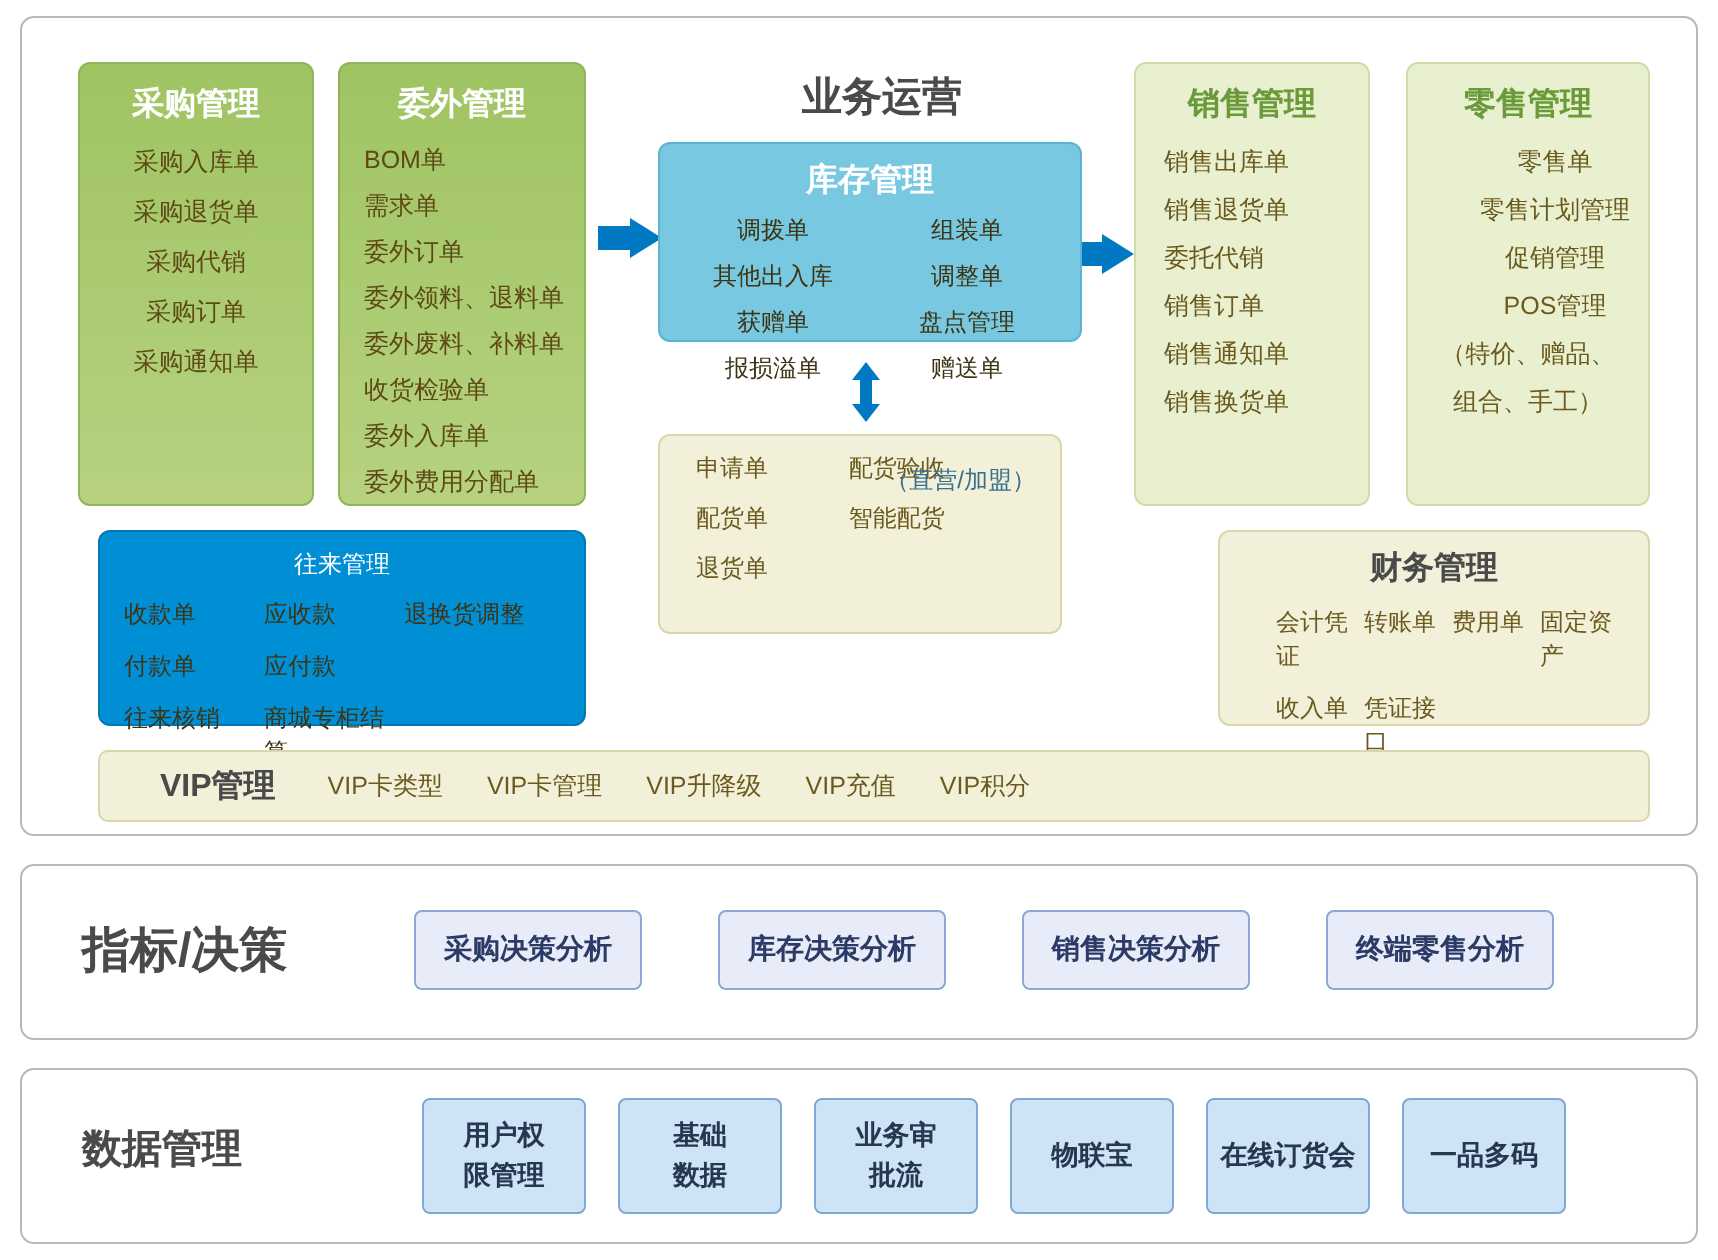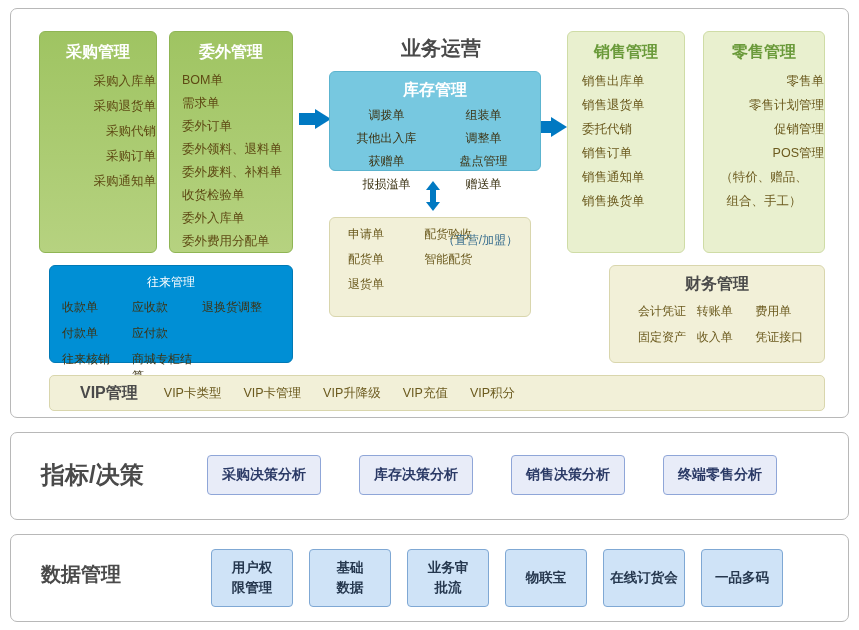--- a/index.html
+++ b/index.html
@@ -38,21 +38,21 @@
     white-space: nowrap;
   }
 
   
   #col-purchase {
     left: 28px; top: 22px; width: 118px; height: 222px;
     background: linear-gradient(180deg,#9fc462 0%, #b6d280 100%);
     border: 1px solid #8fb554;
   }
   #col-purchase .col-title { color: #ffffff; padding-top: 10px; }
-  #col-purchase .col-item { color: #5e4a14; text-align: right; }
+  #col-purchase .col-item { color: #5e4a14; text-align: center; }
 
   
   #col-outsource {
     left: 158px; top: 22px; width: 124px; height: 222px;
     background: linear-gradient(180deg,#9fc462 0%, #b6d280 100%);
     border: 1px solid #8fb554;
   }
   #col-outsource .col-title { color: #ffffff; padding-top: 10px; }
   #col-outsource .col-item { color: #5e4a14; text-align: left; padding-left: 12px; line-height: 23px; }
 
@@ -98,21 +98,21 @@
   }
   #col-sales .col-title { color: #6a9a3a; padding-top: 10px; }
   #col-sales .col-item { color: #6b5a1e; text-align: left; padding-left: 14px; line-height: 24px; }
 
   
   #col-retail {
     left: 692px; top: 22px; width: 122px; height: 222px;
     background: #e9f0cf; border: 1px solid #cfdca6;
   }
   #col-retail .col-title { color: #6a9a3a; padding-top: 10px; }
-  #col-retail .col-item { color: #6b5a1e; text-align: right; padding-left: 27px; line-height: 24px; }
+  #col-retail .col-item { color: #6b5a1e; text-align: center; padding-left: 27px; line-height: 24px; }
   #col-retail .col-item.center { text-align: center; padding-left: 0; }
 
   
   #box-current {
     position: absolute; left: 38px; top: 256px; width: 244px; height: 98px;
     background: #008fd5; border: 1px solid #0079b5; border-radius: 6px;
   }
   #box-current .box-title {
     color: #ffffff; font-weight: normal; font-size: 12px; text-align: center; padding-top: 8px;
   }
@@ -124,21 +124,21 @@
 
   
   #box-finance {
     position: absolute; left: 598px; top: 256px; width: 216px; height: 98px;
     background: #f2f0d8; border: 1px solid #d9d6ad; border-radius: 6px;
   }
   #box-finance .box-title {
     font-weight: bold; font-size: 16px; color: #4a4a4a; text-align: center; padding-top: 8px;
   }
   .fin-grid {
-    display: grid; grid-template-columns: 1fr 1fr 1fr;
+    display: grid; grid-template-columns: 1fr 1fr 1fr 1fr;
     padding: 8px 10px 0 28px; row-gap: 9px;
   }
   .fin-grid span { color: #6b5a1e; font-size: 12px; }
 
   
   #box-vip {
     position: absolute; left: 38px; top: 366px; width: 776px; height: 36px;
     background: #f2f0d8; border: 1px solid #d9d6ad; border-radius: 5px;
     display: flex; align-items: center;
   }

